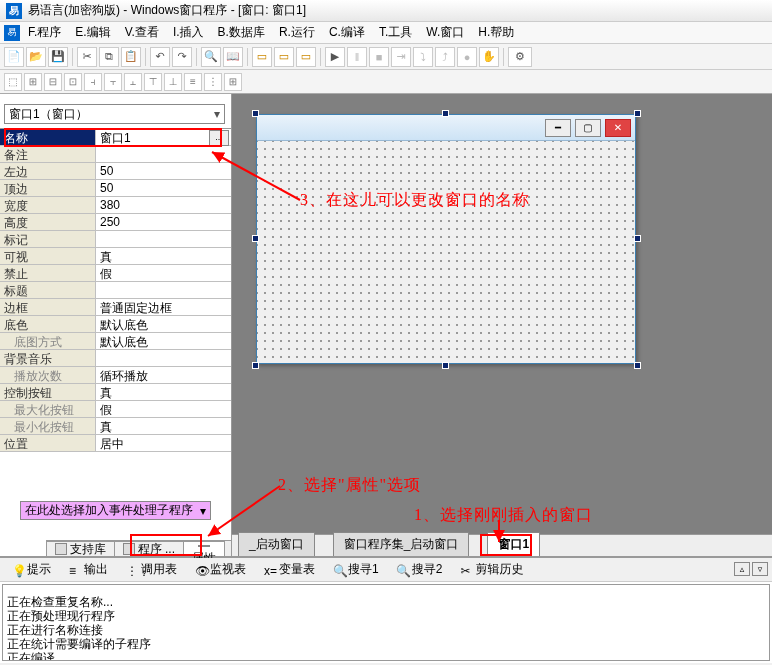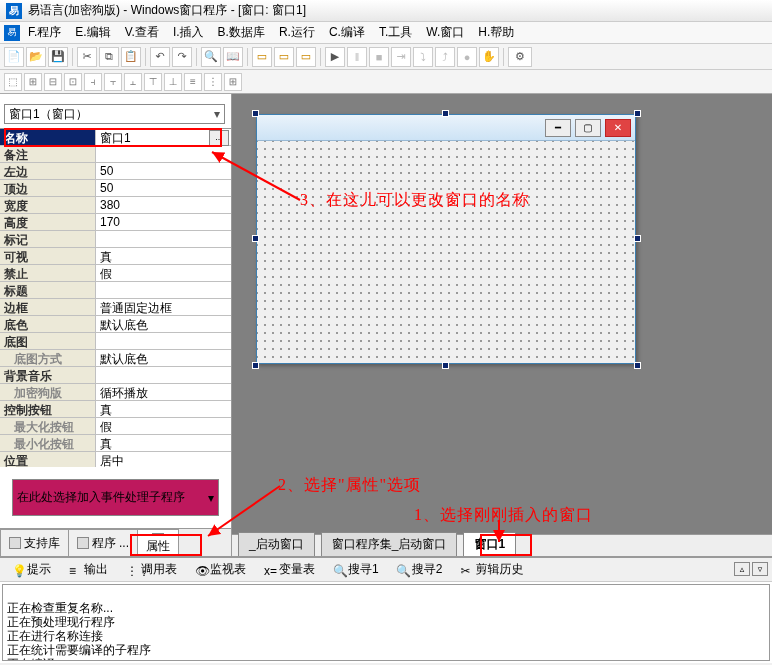--- a/index.html
+++ b/index.html
@@ -13,52 +13,52 @@
 .toolbar .sep { width: 1px; height: 18px; background: #ccc; margin: 0 2px; }
 .toolbar2 { height: 24px; background: #f4f4f4; border-bottom: 1px solid #aaa; display:flex;align-items:center;padding:0 4px;gap:2px; }
 .toolbar2 .tb { width: 18px; height: 18px; border: 1px solid #ccc; background: #fff; display:flex;align-items:center;justify-content:center;font-size:10px;color:#777; }
 .main { display: flex; height: 462px; }
 .left { width: 232px; border-right: 1px solid #999; display:flex;flex-direction:column;background:#fff; }
 .right { flex: 1; background: #808080; position: relative; overflow:hidden; }
 .combo { height: 20px; border: 1px solid #888; margin: 10px 6px 4px 4px; display:flex;align-items:center;padding:0 4px;background:#fff;position:relative; }
 .combo::after { content:"▾"; position:absolute; right:4px; color:#555; }
 .props { flex:1; overflow-y:auto; border-top:1px solid #999; }
 .prow { display:flex; height:17px; border-bottom:1px solid #c0c0c0; }
-.pk { width: 96px; background: #ece9d8; border-right:1px solid #c0c0c0; padding:1px 4px; color:#333;font-weight:bold; }
+.pk { width: 96px; background: #ece9d8; border-right:1px solid #c0c0c0; padding:1px 4px; color:#333; }
 .pk.sub { padding-left: 14px; color:#888; }
 .pv { flex:1; padding:1px 4px; background:#fff; position:relative;}
 .prow.sel .pk { background:#0a246a; color:#fff; }
 .prow.sel .pv { background:#fff; }
 .prow.sel .pv::after { content:"..."; position:absolute; right:2px; top:1px; width:18px;height:14px;border:1px solid #888;background:#eee;text-align:center;line-height:12px;font-size:9px; }
 .redbox-prop { position:absolute; left:4px; top:34px; width:218px; height:19px; border:2px solid #ff0000; pointer-events:none; z-index:5; }
-.eventsel { height:37px; border:1px solid #888; margin:12px; display:flex;align-items:center;padding:0 4px;background:#be185d;position:relative; }
+.eventsel { height:19px; border:1px solid #888; margin:20px; display:flex;align-items:center;padding:0 4px;background:#f0abfc;position:relative; }
 .eventsel::after { content:"▾"; position:absolute; right:4px; }
-.lefttabs { height:28px; display:flex; border-top:1px solid #999; background:#eee; }
+.lefttabs { height:16px; display:flex; border-top:1px solid #999; background:#eee;margin-left:46px; }
 .lefttabs .lt { padding:3px 8px; border:1px solid #999; border-bottom:none; margin-right:-1px; background:#f0f0f0; cursor:pointer; display:flex;align-items:center;gap:3px; }
 .lefttabs .lt.active { background:#fff;flex-direction:column; }
 .lefttabs .ico { width:12px;height:12px;border:1px solid #888;background:#ddd; }
 .redbox-tab { position:absolute; border:2px solid #ff0000; pointer-events:none; z-index:5; }
 .designer { position:absolute; left:14px; top:10px; width:410px; height:280px; }
 .formwin { position:absolute; left:10px; top:10px; width:380px; height:250px; background:#fff; border:1px solid #3c7fb1; box-shadow:2px 2px 4px rgba(0,0,0,.3); }
 .formwin .ftitle { height:26px; background:linear-gradient(#eaf3fb,#cde3f5); border-bottom:1px solid #96b7d3; display:flex;align-items:center;justify-content:flex-end;padding:0 4px;gap:4px; }
 .wbtn { width:26px;height:18px;border:1px solid #888;background:#eee;display:flex;align-items:center;justify-content:center;font-size:10px;cursor:pointer; }
 .wbtn.close { background:#e04343;color:#fff;border-color:#b22; }
 .formbody { position:absolute; left:0; top:26px; right:0; bottom:0; background-image: radial-gradient(#999 1px, transparent 1px); background-size:8px 8px; background-position: 4px 4px; background-color:#f0f0f0; }
 .handle { position:absolute;width:7px;height:7px;background:#0a246a;border:1px solid #fff; }
-.bottomtabs { position:absolute; left:0; bottom:0; right:0; height:22px; background:#eee; display:flex;align-items:flex-end;padding:0 6px;gap:4px; border-top:1px solid #999; }
+.bottomtabs { position:absolute; left:0; bottom:0; right:0; height:22px; background:#eee; display:flex;align-items:flex-end;padding:0 6px;gap:16px; border-top:1px solid #999; }
 .bottomtabs .bt { padding:3px 10px; border:1px solid #888; background:#ddd; margin-right:2px;cursor:pointer;border-bottom:none; }
 .bottomtabs .bt.active { background:#fff; font-weight:bold; }
 .redbox-bt { position:absolute; border:2px solid #ff0000; pointer-events:none; z-index:5; }
 .annot { position:absolute; color:#ff0000; font-size:16px; font-family: SimSun; pointer-events:none; z-index:6; letter-spacing:1px; }
 svg.arrow { position:absolute; pointer-events:none; z-index:5; }
 .panel2 { height:107px; border-top:2px solid #999; background:#fff; display:flex;flex-direction:column; }
 .panel2 .tabs2 { height:24px; background:#f0f0f0; display:flex;align-items:center;padding:0 4px;gap:2px;border-bottom:1px solid #ccc; position:relative; }
 .panel2 .t2 { padding:3px 8px;cursor:pointer;display:flex;align-items:center;gap:3px; }
 .panel2 .t2 .ti { width:12px;height:12px;display:inline-block; }
-.panel2 .log { flex:1;overflow:auto;padding:16px 4px;border:1px solid #999;margin:2px;background:#fff;line-height:14px;font-size:12px; }
+.panel2 .log { flex:1;overflow:auto;padding:10px 4px;border:1px solid #999;margin:2px;background:#fff;line-height:14px;font-size:12px; }
 .panel2 .expand { position:absolute; right:4px; top:4px; display:flex; gap:2px; }
 .panel2 .expand span { width:16px;height:14px;border:1px solid #888;background:#eee;display:flex;align-items:center;justify-content:center;font-size:9px; }
 </style>
 </head>
 <body>
 
 <div class="titlebar">
   <span class="app-icon">易</span>
   <span>易语言(加密狗版) - Windows窗口程序 - [窗口: 窗口1]</span>
 </div>
@@ -145,21 +145,21 @@
         <div class="prow">
           <div class="pk">顶边</div>
           <div class="pv">50</div>
         </div>
         <div class="prow">
           <div class="pk">宽度</div>
           <div class="pv">380</div>
         </div>
         <div class="prow">
           <div class="pk">高度</div>
-          <div class="pv">170</div>
+          <div class="pv">250</div>
         </div>
         <div class="prow">
           <div class="pk">标记</div>
           <div class="pv"></div>
         </div>
         <div class="prow">
           <div class="pk">可视</div>
           <div class="pv">真</div>
         </div>
         <div class="prow">
@@ -172,33 +172,29 @@
         </div>
         <div class="prow">
           <div class="pk">边框</div>
           <div class="pv">普通固定边框</div>
         </div>
         <div class="prow">
           <div class="pk">底色</div>
           <div class="pv">默认底色</div>
         </div>
         <div class="prow">
-          <div class="pk">底图</div>
-          <div class="pv"></div>
-        </div>
-        <div class="prow">
           <div class="pk sub">底图方式</div>
           <div class="pv">默认底色</div>
         </div>
         <div class="prow">
           <div class="pk">背景音乐</div>
           <div class="pv"></div>
         </div>
         <div class="prow">
-          <div class="pk sub">加密狗版</div>
+          <div class="pk sub">播放次数</div>
           <div class="pv">循环播放</div>
         </div>
         <div class="prow">
           <div class="pk">控制按钮</div>
           <div class="pv">真</div>
         </div>
         <div class="prow">
           <div class="pk sub">最大化按钮</div>
           <div class="pv">假</div>
         </div>

